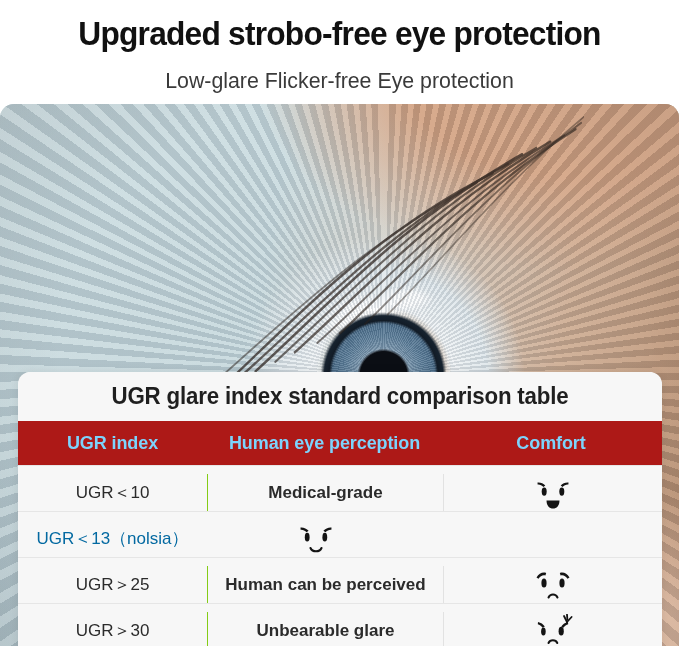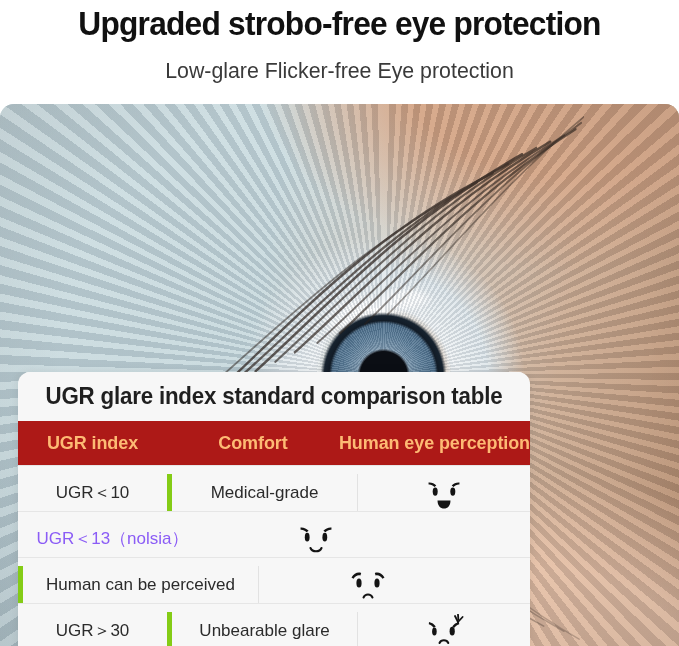--- a/index.html
+++ b/index.html
@@ -11,21 +11,21 @@
     width: 679px;
     height: 646px;
     overflow: hidden;
     font-family: "Liberation Sans", sans-serif;
     position: relative;
   }
 
   
   .headings {
     width: 679px;
-    padding-top: 2px;
+    padding-top: 12px;
     box-sizing: border-box;
     text-align: center;
   }
   .main-title {
     font-family: "Liberation Sans", sans-serif;
     font-size: 33px;
     font-weight: 700;
     color: #111111;
     letter-spacing: -0.8px;
     line-height: 40px;
@@ -120,21 +120,21 @@
     position: absolute;
     inset: 0;
     background: radial-gradient(ellipse 78% 86% at 52% 46%, rgba(0,0,0,0) 55%, rgba(0,0,0,0.10) 100%);
   }
 
   
   .table-card {
     position: absolute;
     left: 18px;
     top: 372px;
-    width: 512px;
+    width: 644px;
     height: 274px;
     background: #f7f7f7;
     border-radius: 12px 12px 0 0;
     overflow: hidden;
     box-shadow: 0 0 10px rgba(0,0,0,0.08);
   }
   .table-title {
     height: 49px;
     line-height: 49px;
     text-align: center;
@@ -143,21 +143,21 @@
     color: #1f1f1f;
     background: #f7f7f7;
     letter-spacing: -0.2px;
     white-space: nowrap;
     transform: scaleX(0.97);
   }
   .thead {
     display: flex;
     height: 44px;
     background: #ad1917;
-    color: #fdba74;
+    color: #7dd3fc;
   }
   .thead .cell {
     display: flex;
     align-items: center;
     justify-content: center;
     font-size: 18px;
     font-weight: 700;
     white-space: nowrap;
     letter-spacing: -0.1px;
   }
@@ -172,24 +172,24 @@
     display: flex;
     align-items: center;
     justify-content: center;
     font-size: 17px;
     color: #2b2b2b;
     white-space: nowrap;
     position: relative;
     margin-top: 8px;
   }
   .c1 { width: 189px; }
-  .c2 { width: 235px; border-left: 5px solid #84cc16; border-right: 1px solid #e2e2e2; }
+  .c2 { width: 235px; border-left: 1px solid #84cc16; border-right: 1px solid #e2e2e2; font-weight: bold; }
   .c3 { width: 218px; }
   .thead .c2 { border-left: none; border-right: none; }
-  .row-highlight .cell { color: #8b5cf6; }
+  .row-highlight .cell { color: #0369a1; }
 
   
   .face { width: 52px; height: 34px; display: block; }
 </style>
 </head>
 <body>
 
 <div class="headings">
   <h1 class="main-title">Upgraded strobo-free eye protection</h1>
   <h2 class="sub-title">Low-glare Flicker-free Eye protection</h2>
@@ -225,22 +225,22 @@
 
   <div class="hero-vignette"></div>
 </div>
 
 <div class="table-card">
 
   <div class="table-title">UGR glare index standard comparison table</div>
 
   <div class="thead">
     <div class="cell c1">UGR index</div>
+    <div class="cell c2">Human eye perception</div>
     <div class="cell c3">Comfort</div>
-    <div class="cell c2">Human eye perception</div>
   </div>
 
   <div class="trow">
     <div class="cell c1">UGR＜10</div>
     <div class="cell c2">Medical-grade</div>
     <div class="cell c3">
       <svg class="face" viewBox="0 0 52 34">
         <g fill="#141414">
           <path d="M10.5 6.5 C13.5 6.2 16.4 7.4 18.3 9.6 L16.4 11.0 C14.9 9.3 12.8 8.4 10.6 8.6 Z"></path>
           <path d="M41.5 6.5 C38.5 6.2 35.6 7.4 33.7 9.6 L35.6 11.0 C37.1 9.3 39.2 8.4 41.4 8.6 Z"></path>
@@ -261,20 +261,21 @@
           <path d="M41.5 5.5 C38.4 5.2 35.4 6.5 33.4 8.8 L35.4 10.3 C37.0 8.5 39.2 7.5 41.4 7.7 Z"></path>
           <ellipse cx="17.2" cy="15.2" rx="2.4" ry="4.4"></ellipse>
           <ellipse cx="34.8" cy="15.2" rx="2.4" ry="4.4"></ellipse>
         </g>
         <path d="M20.5 26 C22.4 30.4 29.6 30.4 31.5 26" fill="none" stroke="#141414" stroke-width="2.1" stroke-linecap="round"></path>
       </svg>
     </div>
   </div>
 
   <div class="trow">
+    <div class="cell c1">UGR＞25</div>
     <div class="cell c2">Human can be perceived</div>
     <div class="cell c3">
       <svg class="face" viewBox="0 0 52 34">
         <g fill="#141414">
           <path d="M9.5 9.5 C12.0 5.4 15.8 3.6 19.2 5.0 L18.4 7.4 C15.9 6.5 13.3 7.9 11.5 10.8 Z"></path>
           <path d="M42.5 9.5 C40.0 5.4 36.2 3.6 32.8 5.0 L33.6 7.4 C36.1 6.5 38.7 7.9 40.5 10.8 Z"></path>
           <ellipse cx="17.0" cy="15.0" rx="2.6" ry="4.6"></ellipse>
           <ellipse cx="35.0" cy="15.0" rx="2.6" ry="4.6"></ellipse>
         </g>
         <path d="M21.5 29.5 C23.2 25.6 28.8 25.6 30.5 29.5" fill="none" stroke="#141414" stroke-width="2.0" stroke-linecap="round"></path>

